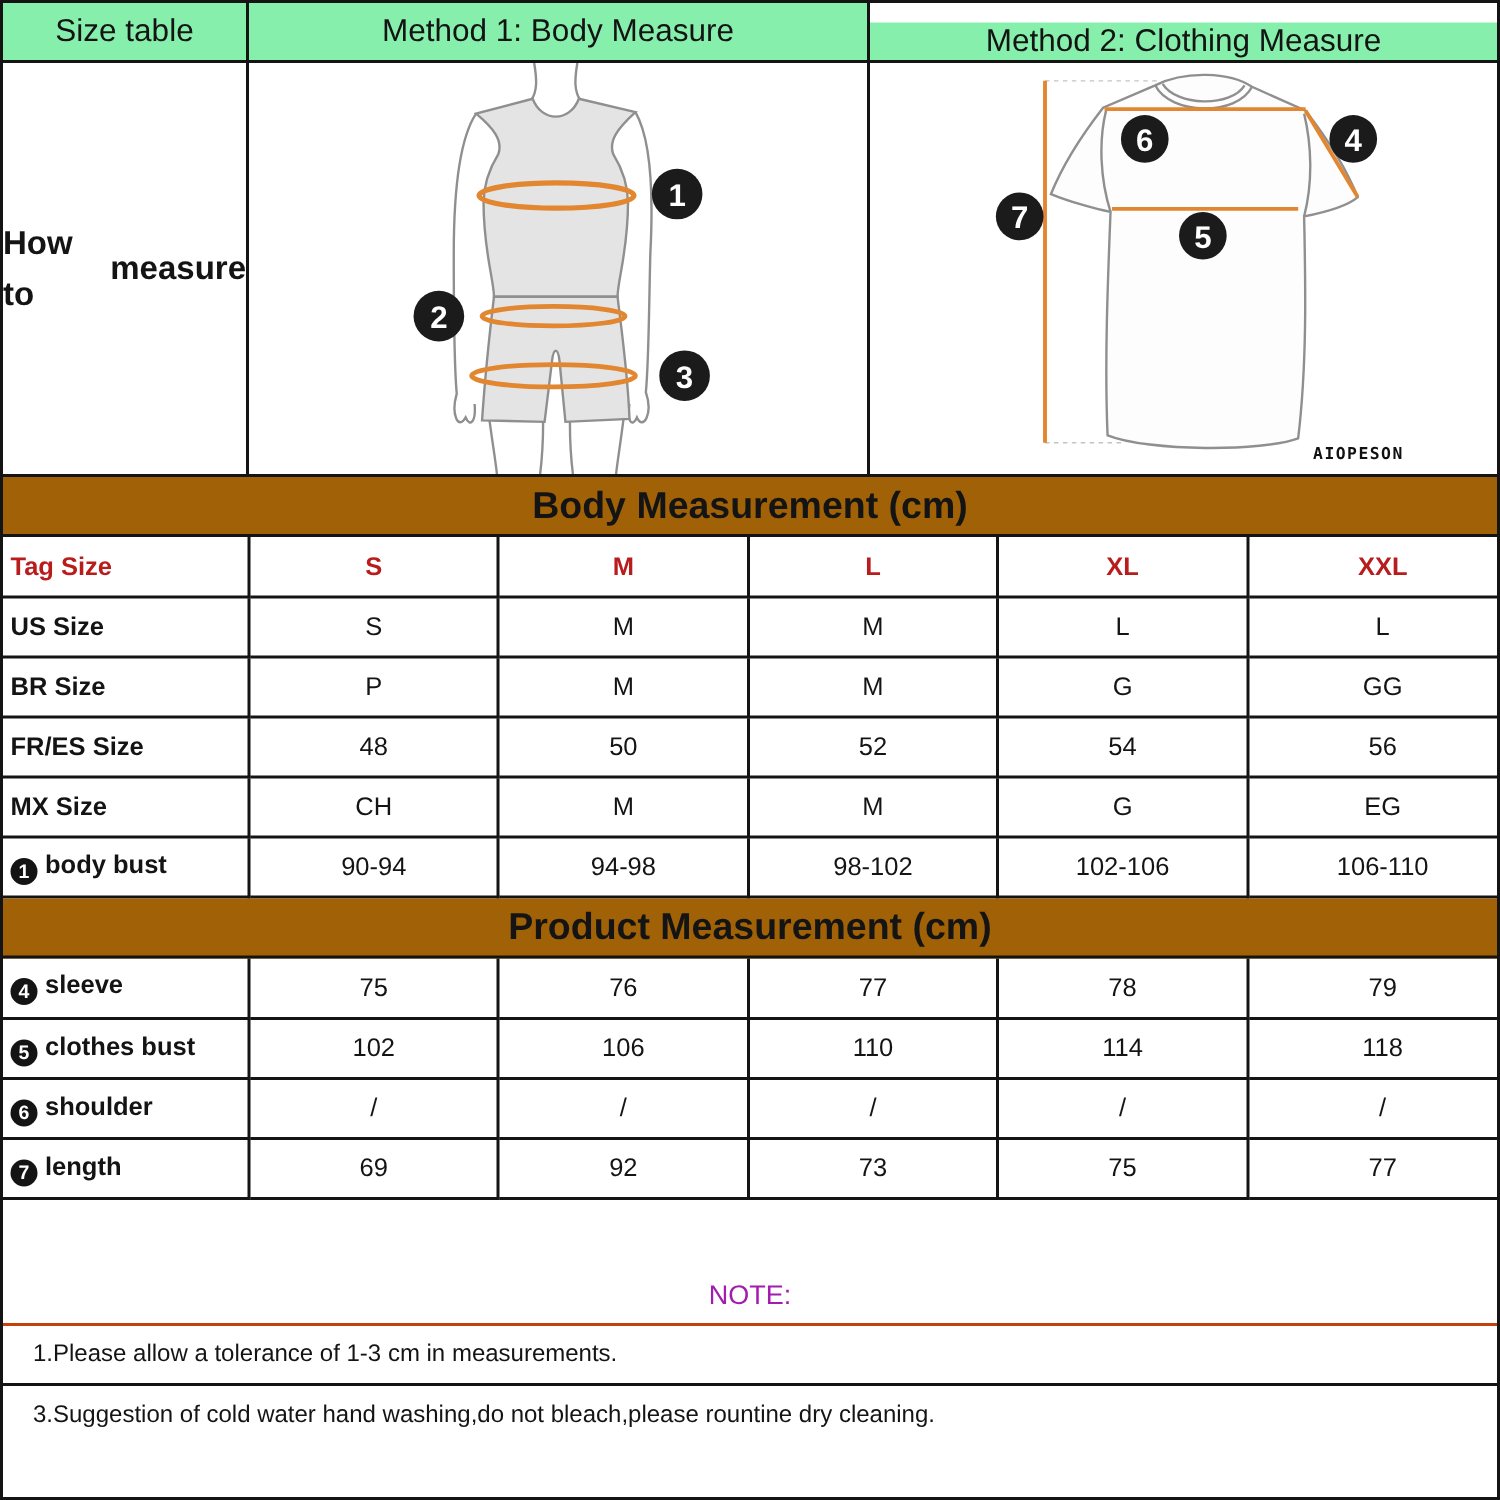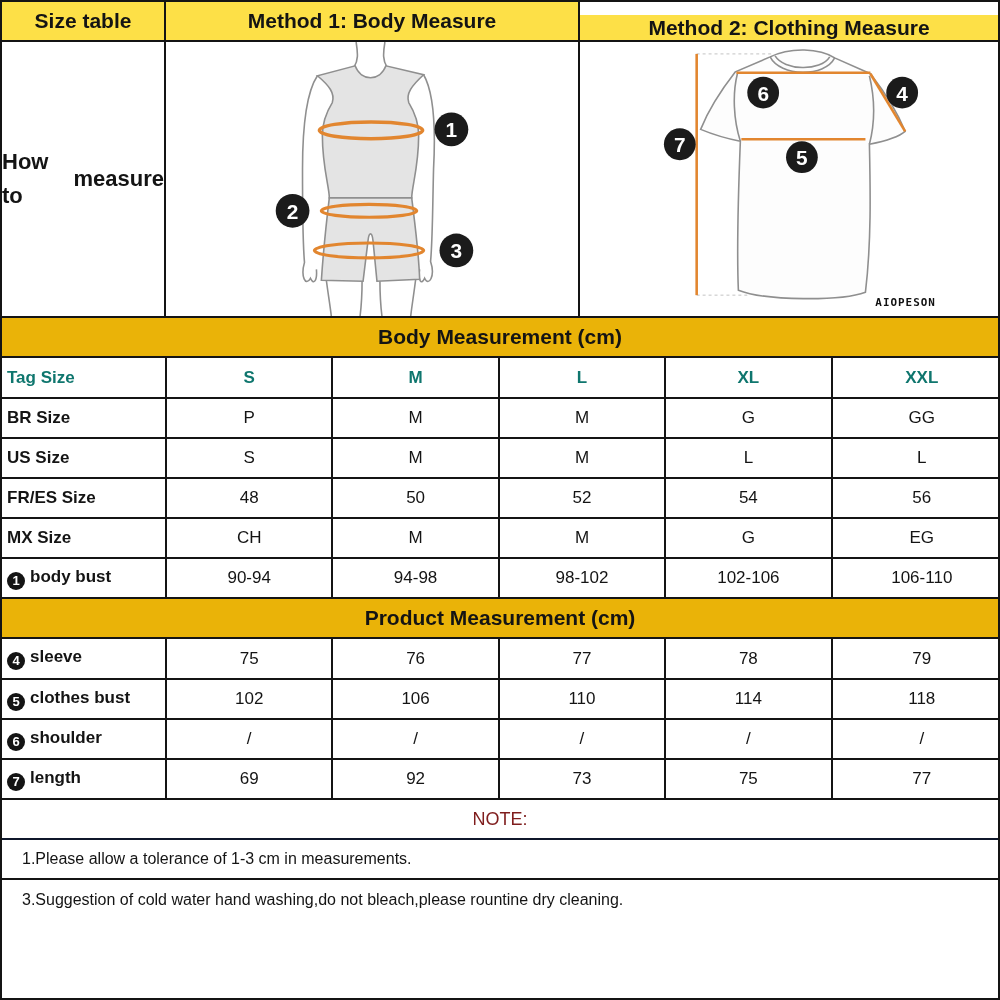--- a/index.html
+++ b/index.html
@@ -4,51 +4,51 @@
 <style>
   html,body{margin:0;padding:0;background:#fff;}
   *{box-sizing:border-box;}
   .sheet{
     width:1000px;height:1000px;overflow:hidden;background:#fff;
     border:2px solid #141414;display:flex;flex-direction:column;
     font-family:"Liberation Sans","DejaVu Sans",sans-serif;color:#141414;
   }
   
   .top-header{display:flex;height:40px;flex:0 0 40px;border-bottom:2px solid #141414;}
-  .hcell{background:#fde047;display:flex;align-items:center;justify-content:center;
-    font-weight:bold;font-size:21px;border-right:2px solid #141414;}
+  .hcell{background:#86efac;display:flex;align-items:center;justify-content:center;
+    font-weight:normal;font-size:21px;border-right:2px solid #141414;}
   .hcell:last-child{border-right:none;margin-top:13px;}
   .w-label{width:164px;flex:0 0 164px;}
   .w-m1{width:414px;flex:0 0 414px;}
   .w-m2{flex:1 1 auto;}
   
   .illu-row{display:flex;height:276px;flex:0 0 276px;border-bottom:2px solid #141414;}
   .illu-left{width:164px;flex:0 0 164px;border-right:2px solid #141414;display:flex;
     flex-direction:row;align-items:center;justify-content:center;font-weight:bold;font-size:22px;line-height:34px;}
   .illu-mid{width:414px;flex:0 0 414px;border-right:2px solid #141414;position:relative;}
   .illu-right{flex:1 1 auto;position:relative;}
   .illu-mid svg,.illu-right svg{display:block;width:100%;height:100%;}
   
-  .section-bar{height:40px;flex:0 0 40px;background:#eab308;border-bottom:2px solid #141414;
-    display:flex;align-items:center;justify-content:center;font-weight:bold;font-size:21px;}
+  .section-bar{height:40px;flex:0 0 40px;background:#a16207;border-bottom:2px solid #141414;
+    display:flex;align-items:center;justify-content:center;font-weight:bold;font-size:25px;}
   
   table{width:100%;border-collapse:collapse;table-layout:fixed;}
   td{border:2px solid #141414;height:40px;overflow:hidden;}
   td.lbl{font-weight:bold;font-size:17px;padding-left:5px;white-space:nowrap;}
   td.val{text-align:center;font-size:17px;}
-  tr.size-header td{color:#0f766e;}
+  tr.size-header td{color:#b91c1c;}
   tr.size-header td.val{font-weight:bold;}
   table td:first-child{border-left:none;}
   table td:last-child{border-right:none;padding-left:14px;}
   table tr:first-child td{border-top:none;}
   .badge{display:inline-block;width:18px;height:18px;border-radius:50%;background:#141414;
     color:#fff;font-size:13px;font-weight:bold;text-align:center;line-height:18px;margin-right:5px;vertical-align:-3px;}
   
-  .note-title{height:40px;flex:0 0 40px;border-bottom:2px solid #0f172a;color:#7f1d1d;
-    font-size:18px;display:flex;align-items:center;justify-content:center;}
+  .note-title{height:40px;flex:0 0 40px;border-bottom:2px solid #c2410c;color:#a21caf;
+    font-size:18px;display:flex;align-items:center;justify-content:center;margin-top:44px;}
   .note-line{height:40px;flex:0 0 40px;border-bottom:2px solid #141414;font-size:16px;
     display:flex;align-items:center;padding-left:20px;}
   .note-line:last-child{border-bottom:none;}
   .orange{stroke:#e2862f;fill:none;}
   .outline{stroke:#8f8f8f;fill:none;stroke-width:1.6;}
   .marker{fill:#1b1b1b;}
   .marker-text{fill:#fff;font-size:21px;font-weight:bold;text-anchor:middle;font-family:"Liberation Sans",sans-serif;}
 </style>
 </head>
 <body>
@@ -137,34 +137,34 @@
     <tbody id="body-tbody">
         <tr class="size-header">
           <td class="lbl">Tag Size</td>
           <td class="val">S</td>
           <td class="val">M</td>
           <td class="val">L</td>
           <td class="val">XL</td>
           <td class="val">XXL</td>
         </tr>
         <tr>
+          <td class="lbl">US Size</td>
+          <td class="val">S</td>
+          <td class="val">M</td>
+          <td class="val">M</td>
+          <td class="val">L</td>
+          <td class="val">L</td>
+        </tr>
+        <tr>
           <td class="lbl">BR Size</td>
           <td class="val">P</td>
           <td class="val">M</td>
           <td class="val">M</td>
           <td class="val">G</td>
           <td class="val">GG</td>
-        </tr>
-        <tr>
-          <td class="lbl">US Size</td>
-          <td class="val">S</td>
-          <td class="val">M</td>
-          <td class="val">M</td>
-          <td class="val">L</td>
-          <td class="val">L</td>
         </tr>
         <tr>
           <td class="lbl">FR/ES Size</td>
           <td class="val">48</td>
           <td class="val">50</td>
           <td class="val">52</td>
           <td class="val">54</td>
           <td class="val">56</td>
         </tr>
         <tr>

